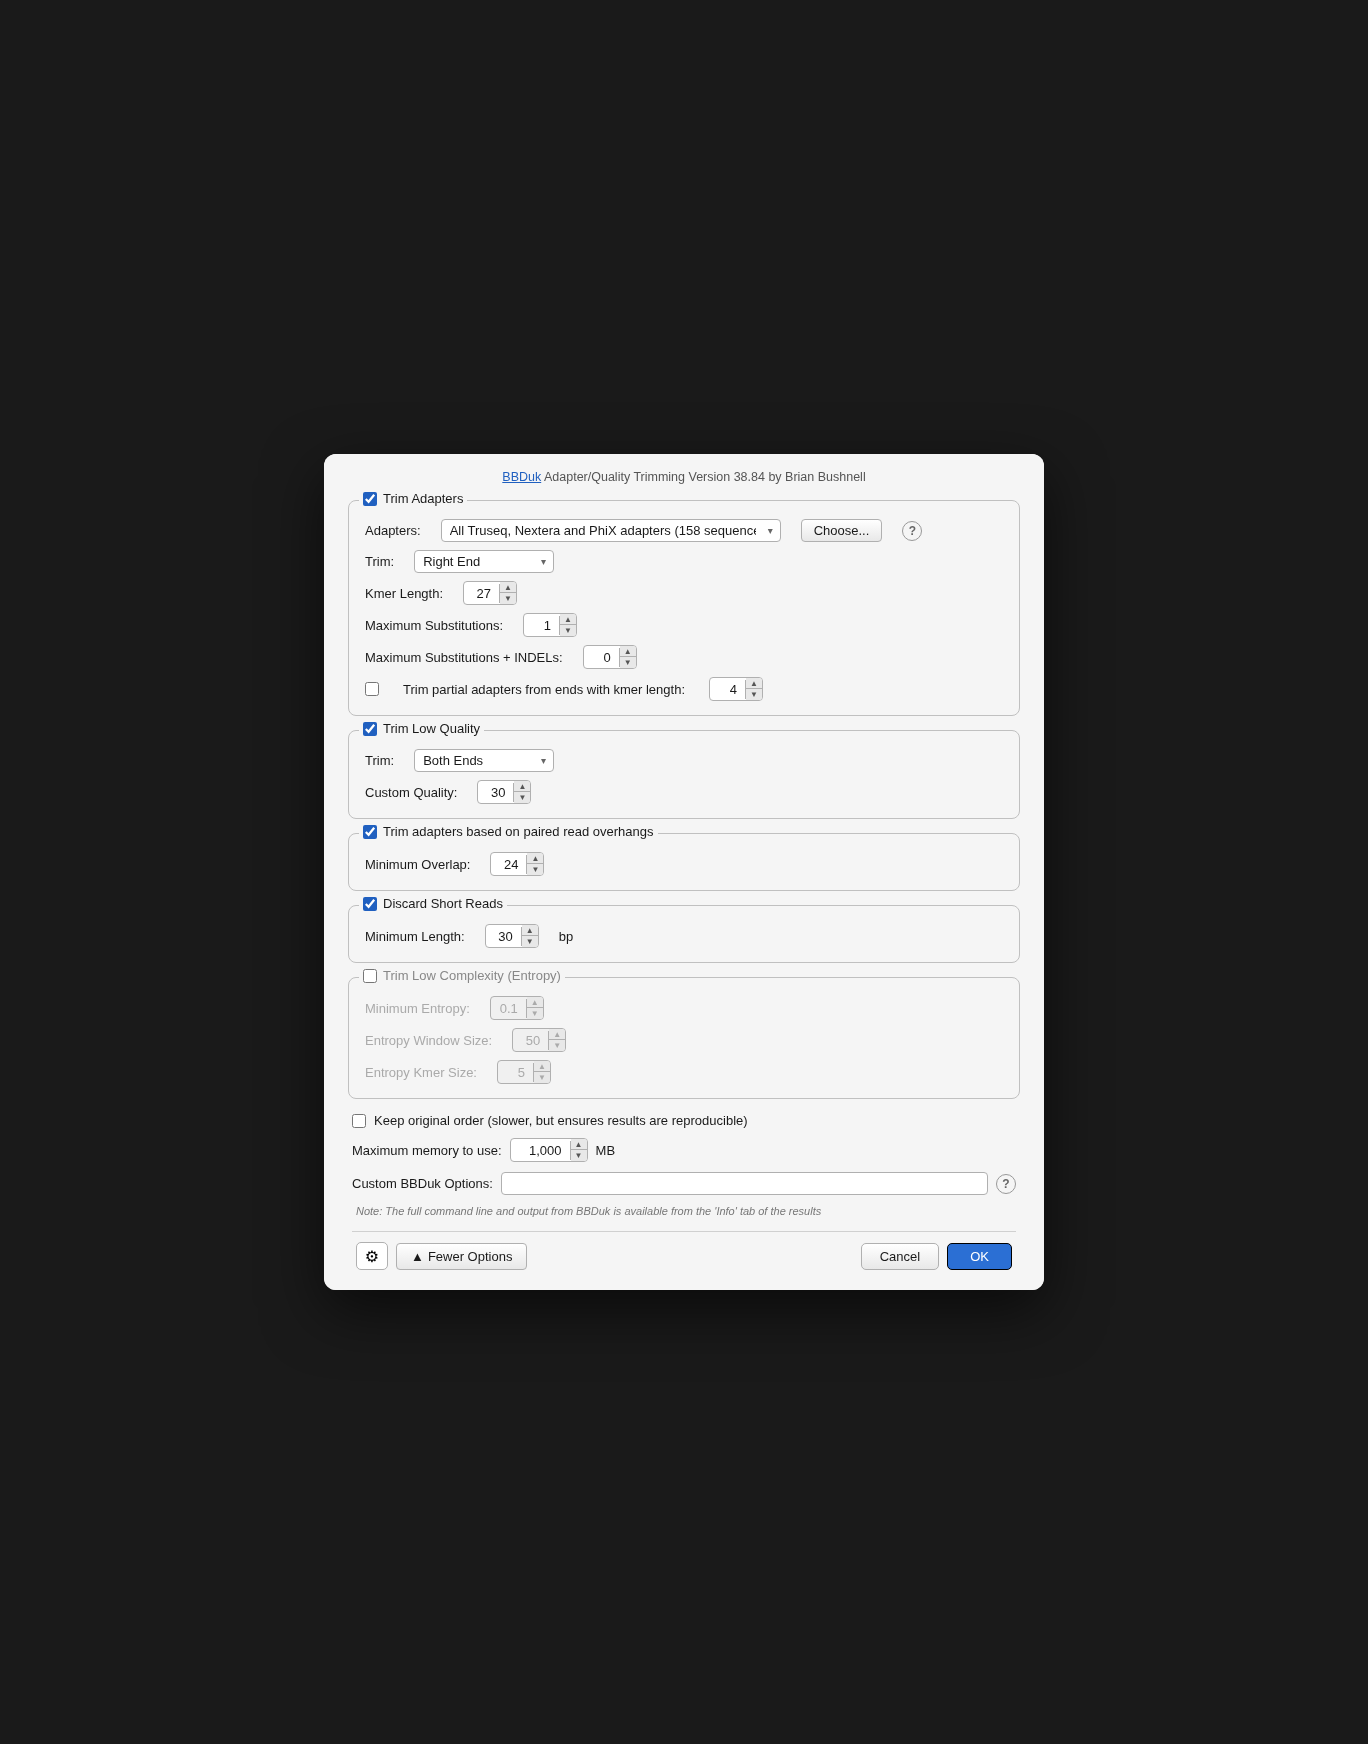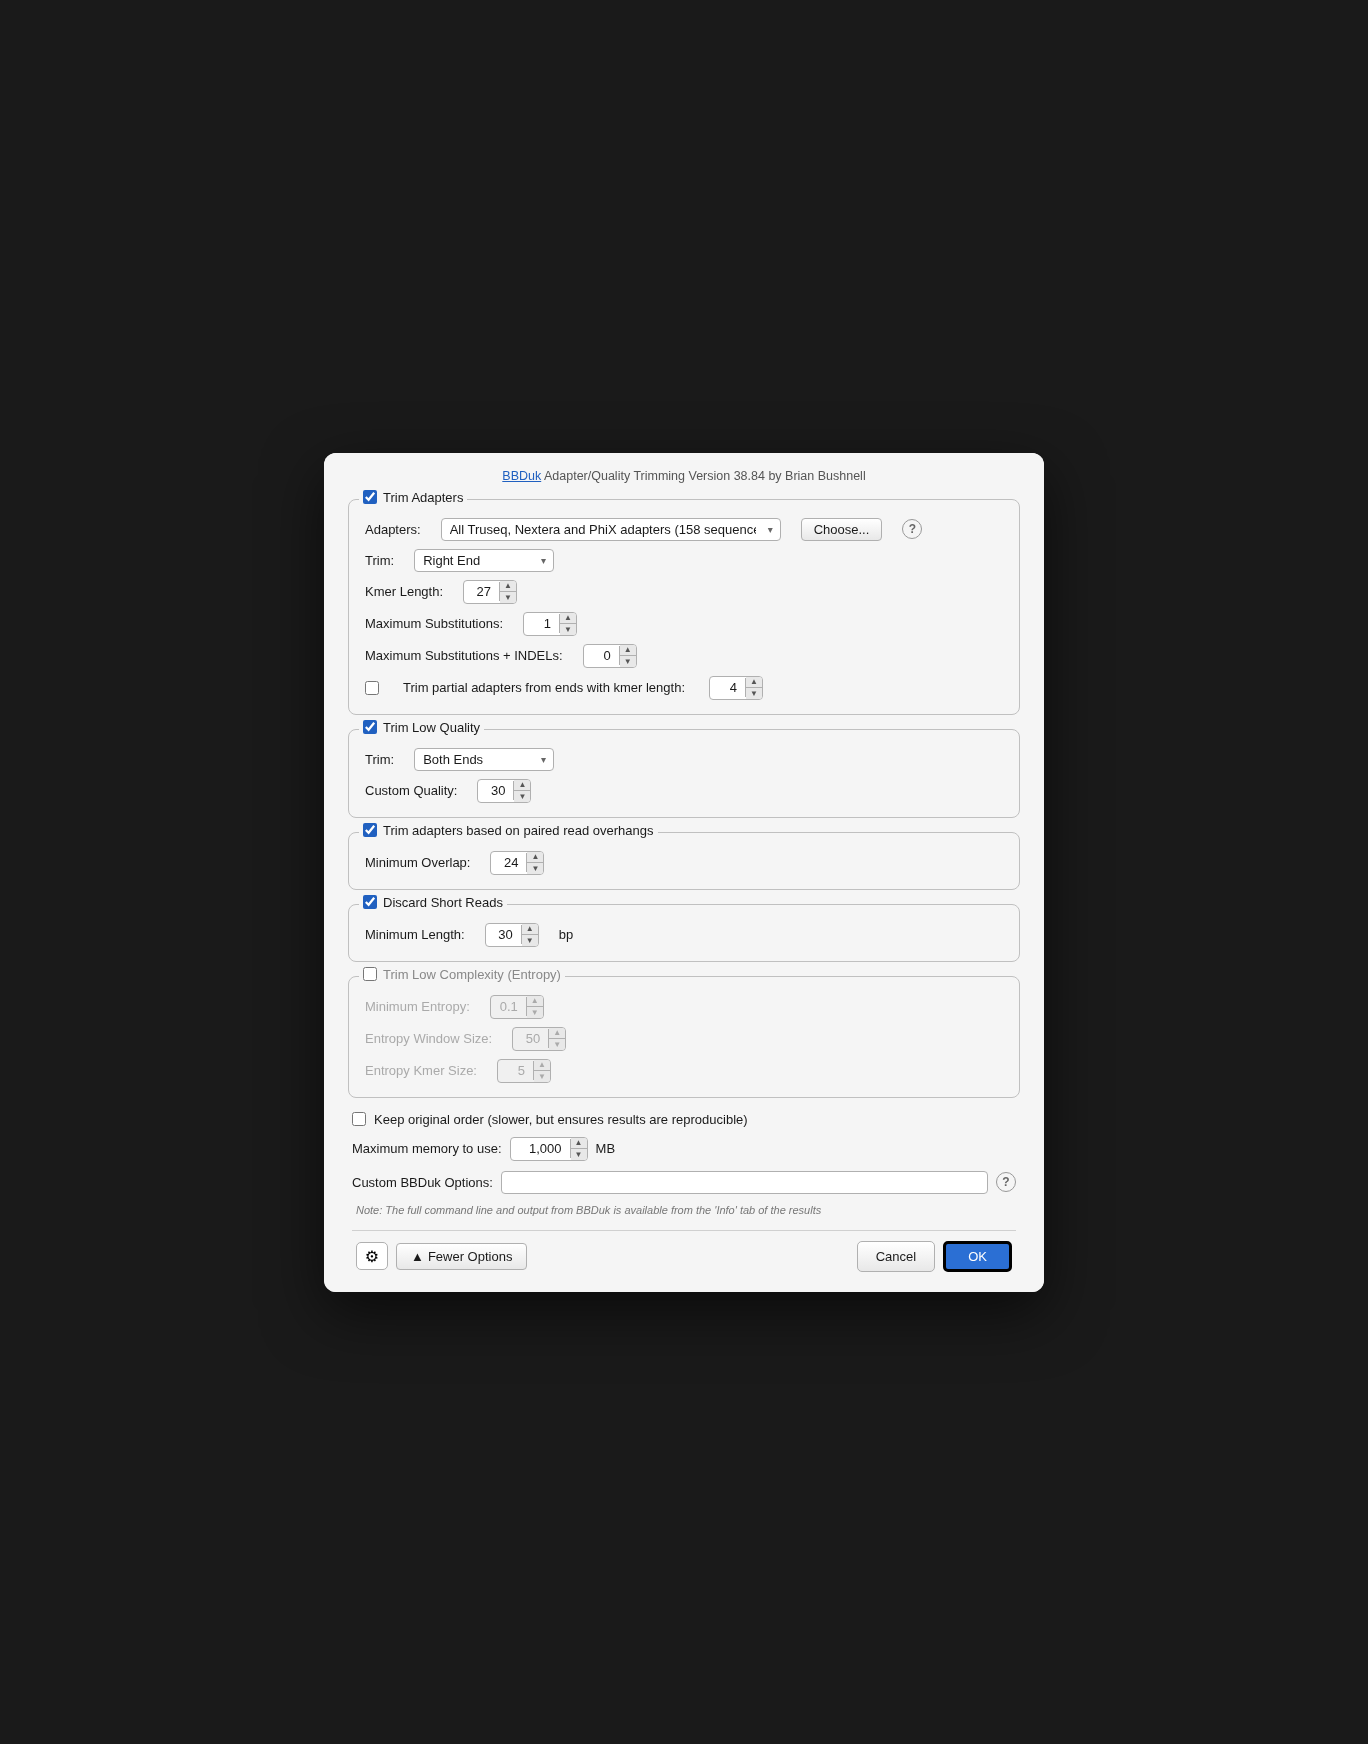--- a/index.html
+++ b/index.html
@@ -289,21 +289,21 @@
       background: linear-gradient(to bottom, #fff, #e8e8e8);
       border: 1px solid #b0b0b0;
       border-radius: 5px;
       padding: 5px 18px;
       font-size: 13px;
       cursor: pointer;
       color: #1a1a1a;
     }
     .ok-btn {
       background: #2b6fd4;
-      border: 3px solid #000000;
+      border: 1px solid #000000;
       border-radius: 5px;
       padding: 5px 22px;
       font-size: 13px;
       cursor: pointer;
       color: #fff;
       font-weight: 500;
     }
     .partial-adapters-row {
       display: flex;
       align-items: center;

